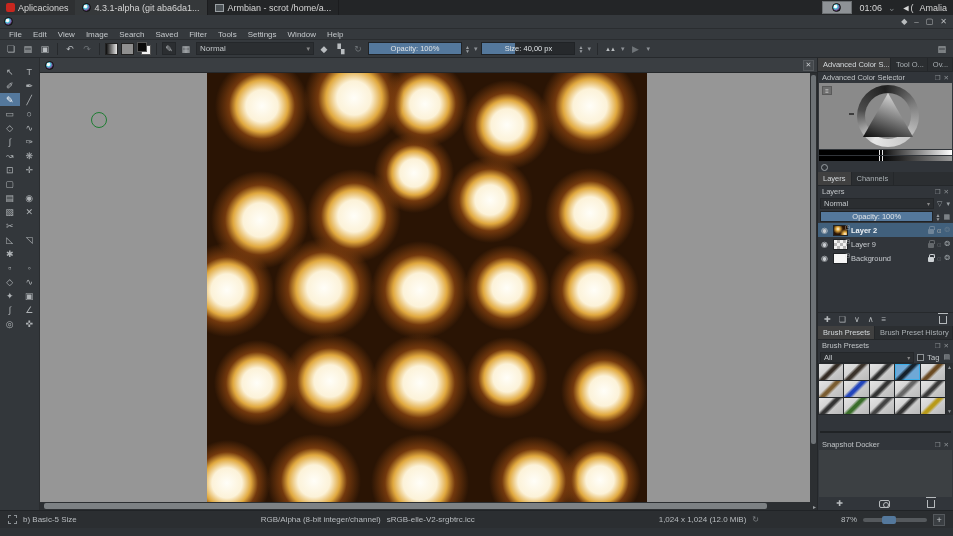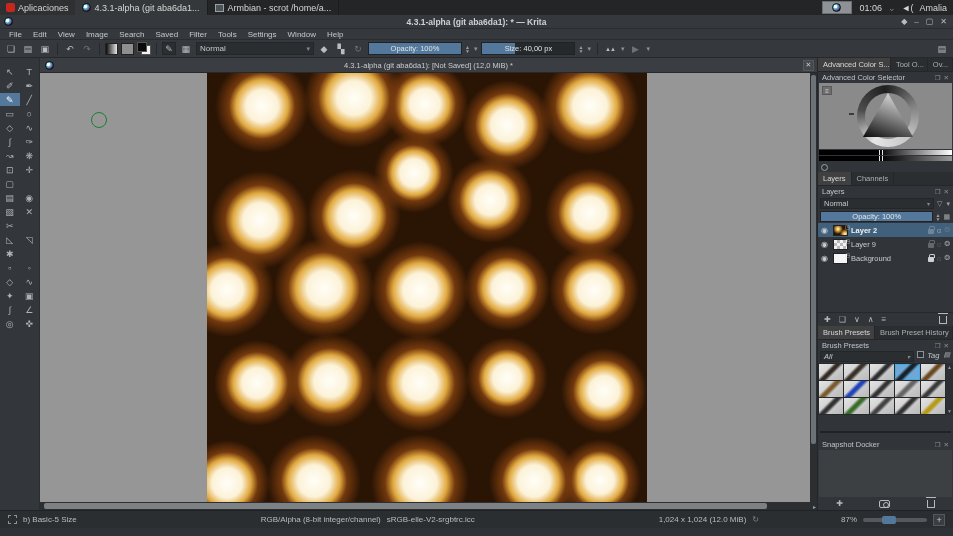--- a/index.html
+++ b/index.html
@@ -117,21 +117,21 @@
   .alpha { color:#9aa0a4; font-size:7px; }
   .gear { color:#9aa0a4; font-size:7px; }
   .lockicon { width:6px; height:5px; background:#cfd3d6; border-radius:1px; position:relative; margin-top:3px; }
   .lockicon::before { content:""; position:absolute; left:1px; top:-3px; width:4px; height:3px; border:1px solid #cfd3d6; border-bottom:none; border-radius:2px 2px 0 0; }
   .faint { opacity:0.32; }
   .lspacer { flex:1; }
   .lbuttons { height:14px; display:flex; align-items:center; gap:8px; padding:0 6px; border-top:1px solid #26292c; color:#b6babd; font-size:8px; }
   .trash { width:8px; height:8px; position:relative; border:1px solid #b6babd; border-top:none; border-radius:0 0 1px 1px; margin-left:auto; }
   .trash::before { content:""; position:absolute; left:-2px; top:-3px; width:10px; height:1px; background:#b6babd; }
 
-  .filterrow { height:12px; display:flex; align-items:flex-start; gap:3px; padding:0 2px;font-style:italic; }
+  .filterrow { height:12px; display:flex; align-items:center; gap:3px; padding:0 2px; }
   .checkbox { width:7px; height:7px; border:1px solid #8d9296; background:#2b2e31; }
   .pgridwrap { display:flex; }
   .pgrid { flex:1; display:grid; grid-template-columns:repeat(5,1fr); gap:1px; padding:1px; background:#26292c; height:52px; overflow:hidden; }
   .pcell { background:linear-gradient(145deg,#e4e4e4,#b9b9b9); position:relative; overflow:hidden; }
   .pcell::after { content:""; position:absolute; inset:0; background:linear-gradient(135deg,transparent 34%,var(--stroke) 44%,var(--stroke) 52%,transparent 62%); }
   .pcell.selected { background:#6fa8d6; outline:1px solid #3daee9; outline-offset:-1px; }
   .pscroll { width:7px; background:#2c2f32; display:flex; flex-direction:column; justify-content:space-between; align-items:center; color:#8d9296; font-size:5px; padding:1px 0; }
   .searchrow { height:13px; padding:12px 2px; }
   .searchrow input { width:100%; height:100%; background:#26292c; border:1px solid #202326; color:#9aa0a4; font-size:7.5px; padding:0 3px; font-family:"Liberation Sans",sans-serif; }
   .snaparea { flex:1; background:#3c4043; margin:0 1px; }
@@ -173,21 +173,20 @@
   <div class="tb-right">
     <span>01:06</span>
     <span class="tb-sep">⌄</span>
     <span>◄(</span>
     <span>Amalia</span>
   </div>
 </div>
 
 <div class="titlebar">
   <span class="krita-icon"></span>
-  <span class="tb-title">4.3.1-alpha (git aba6da1):  * — Krita</span>
   <span class="winbtns" id="winbtns">
       <span>◆</span>
       <span>–</span>
       <span>▢</span>
       <span>✕</span>
     </span>
 </div>
 
 <div class="menubar" id="menubar">
     <span class="menu-item">File</span>
@@ -289,21 +288,20 @@
       <div class="tool">▣</div>
       <div class="tool">∫</div>
       <div class="tool">∠</div>
       <div class="tool">◎</div>
       <div class="tool">✜</div>
     </div>
 
   <div class="center">
     <div class="docbar">
       <span class="krita-icon"></span>
-      <span class="doc-title">4.3.1-alpha (git aba6da1):  [Not Saved]  (12,0 MiB) *</span>
       <span class="doc-close">✕</span>
     </div>
     <div class="canvasrow">
       <div class="canvas">
         <div class="document" id="document" style="left: 167px; background-color: rgb(42, 20, 4); background-image: radial-gradient(circle at 55px 33px, rgb(255, 254, 248) 0px, rgb(252, 242, 216) 16px, rgb(224, 168, 62) 26px, rgba(122, 60, 14, 0.9) 33px, rgba(42, 20, 5, 0) 47px), radial-gradient(circle at 147px 25px, rgb(255, 254, 248) 0px, rgb(252, 242, 216) 17px, rgb(224, 168, 62) 28px, rgba(122, 60, 14, 0.9) 36px, rgba(42, 20, 5, 0) 50px), radial-gradient(circle at 218px 31px, rgb(255, 254, 248) 0px, rgb(252, 242, 216) 15px, rgb(224, 168, 62) 24px, rgba(122, 60, 14, 0.9) 31px, rgba(42, 20, 5, 0) 43px), radial-gradient(circle at 300px 52px, rgb(255, 254, 248) 0px, rgb(252, 242, 216) 16px, rgb(224, 168, 62) 25px, rgba(122, 60, 14, 0.9) 32px, rgba(42, 20, 5, 0) 45px), radial-gradient(circle at 383px 33px, rgb(255, 254, 248) 0px, rgb(252, 242, 216) 17px, rgb(224, 168, 62) 27px, rgba(122, 60, 14, 0.9) 35px, rgba(42, 20, 5, 0) 49px), radial-gradient(circle at 53px 147px, rgb(255, 254, 248) 0px, rgb(252, 242, 216) 17px, rgb(224, 168, 62) 27px, rgba(122, 60, 14, 0.9) 35px, rgba(42, 20, 5, 0) 49px), radial-gradient(circle at 147px 143px, rgb(255, 254, 248) 0px, rgb(252, 242, 216) 16px, rgb(224, 168, 62) 26px, rgba(122, 60, 14, 0.9) 33px, rgba(42, 20, 5, 0) 47px), radial-gradient(circle at 207px 100px, rgb(255, 254, 248) 0px, rgb(252, 242, 216) 14px, rgb(224, 168, 62) 22px, rgba(122, 60, 14, 0.9) 28px, rgba(42, 20, 5, 0) 40px), radial-gradient(circle at 283px 127px, rgb(255, 254, 248) 0px, rgb(252, 242, 216) 15px, rgb(224, 168, 62) 24px, rgba(122, 60, 14, 0.9) 31px, rgba(42, 20, 5, 0) 43px), radial-gradient(circle at 383px 140px, rgb(255, 254, 248) 0px, rgb(252, 242, 216) 16px, rgb(224, 168, 62) 25px, rgba(122, 60, 14, 0.9) 32px, rgba(42, 20, 5, 0) 45px), radial-gradient(circle at 20px 217px, rgb(255, 254, 248) 0px, rgb(252, 242, 216) 16px, rgb(224, 168, 62) 26px, rgba(122, 60, 14, 0.9) 33px, rgba(42, 20, 5, 0) 47px), radial-gradient(circle at 117px 215px, rgb(255, 254, 248) 0px, rgb(252, 242, 216) 17px, rgb(224, 168, 62) 28px, rgba(122, 60, 14, 0.9) 36px, rgba(42, 20, 5, 0) 50px), radial-gradient(circle at 213px 217px, rgb(255, 254, 248) 0px, rgb(252, 242, 216) 17px, rgb(224, 168, 62) 27px, rgba(122, 60, 14, 0.9) 35px, rgba(42, 20, 5, 0) 49px), radial-gradient(circle at 300px 215px, rgb(255, 254, 248) 0px, rgb(252, 242, 216) 15px, rgb(224, 168, 62) 24px, rgba(122, 60, 14, 0.9) 31px, rgba(42, 20, 5, 0) 43px), radial-gradient(circle at 387px 217px, rgb(255, 254, 248) 0px, rgb(252, 242, 216) 16px, rgb(224, 168, 62) 25px, rgba(122, 60, 14, 0.9) 32px, rgba(42, 20, 5, 0) 45px), radial-gradient(circle at 50px 310px, rgb(255, 254, 248) 0px, rgb(252, 242, 216) 15px, rgb(224, 168, 62) 24px, rgba(122, 60, 14, 0.9) 31px, rgba(42, 20, 5, 0) 43px), radial-gradient(circle at 123px 308px, rgb(255, 254, 248) 0px, rgb(252, 242, 216) 16px, rgb(224, 168, 62) 26px, rgba(122, 60, 14, 0.9) 33px, rgba(42, 20, 5, 0) 47px), radial-gradient(circle at 213px 310px, rgb(255, 254, 248) 0px, rgb(252, 242, 216) 17px, rgb(224, 168, 62) 27px, rgba(122, 60, 14, 0.9) 35px, rgba(42, 20, 5, 0) 49px), radial-gradient(circle at 300px 305px, rgb(255, 254, 248) 0px, rgb(252, 242, 216) 14px, rgb(224, 168, 62) 23px, rgba(122, 60, 14, 0.9) 29px, rgba(42, 20, 5, 0) 41px), radial-gradient(circle at 397px 318px, rgb(255, 254, 248) 0px, rgb(252, 242, 216) 15px, rgb(224, 168, 62) 24px, rgba(122, 60, 14, 0.9) 31px, rgba(42, 20, 5, 0) 43px), radial-gradient(circle at 20px 410px, rgb(255, 254, 248) 0px, rgb(252, 242, 216) 15px, rgb(224, 168, 62) 24px, rgba(122, 60, 14, 0.9) 31px, rgba(42, 20, 5, 0) 43px), radial-gradient(circle at 107px 408px, rgb(255, 254, 248) 0px, rgb(252, 242, 216) 16px, rgb(224, 168, 62) 26px, rgba(122, 60, 14, 0.9) 33px, rgba(42, 20, 5, 0) 47px), radial-gradient(circle at 213px 410px, rgb(255, 254, 248) 0px, rgb(252, 242, 216) 17px, rgb(224, 168, 62) 27px, rgba(122, 60, 14, 0.9) 35px, rgba(42, 20, 5, 0) 49px), radial-gradient(circle at 327px 408px, rgb(255, 254, 248) 0px, rgb(252, 242, 216) 16px, rgb(224, 168, 62) 25px, rgba(122, 60, 14, 0.9) 32px, rgba(42, 20, 5, 0) 45px), radial-gradient(circle at 393px 407px, rgb(255, 254, 248) 0px, rgb(252, 242, 216) 14px, rgb(224, 168, 62) 23px, rgba(122, 60, 14, 0.9) 29px, rgba(42, 20, 5, 0) 41px);"></div>
         <div class="brush-cursor" id="brush-cursor" style="left: 51px; top: 39px; height: 16px; width: 16px; border-color: rgb(30, 125, 50);"></div>
       </div>
       <div class="vscroll">
           <span class="thumb"></span>
         </div>

